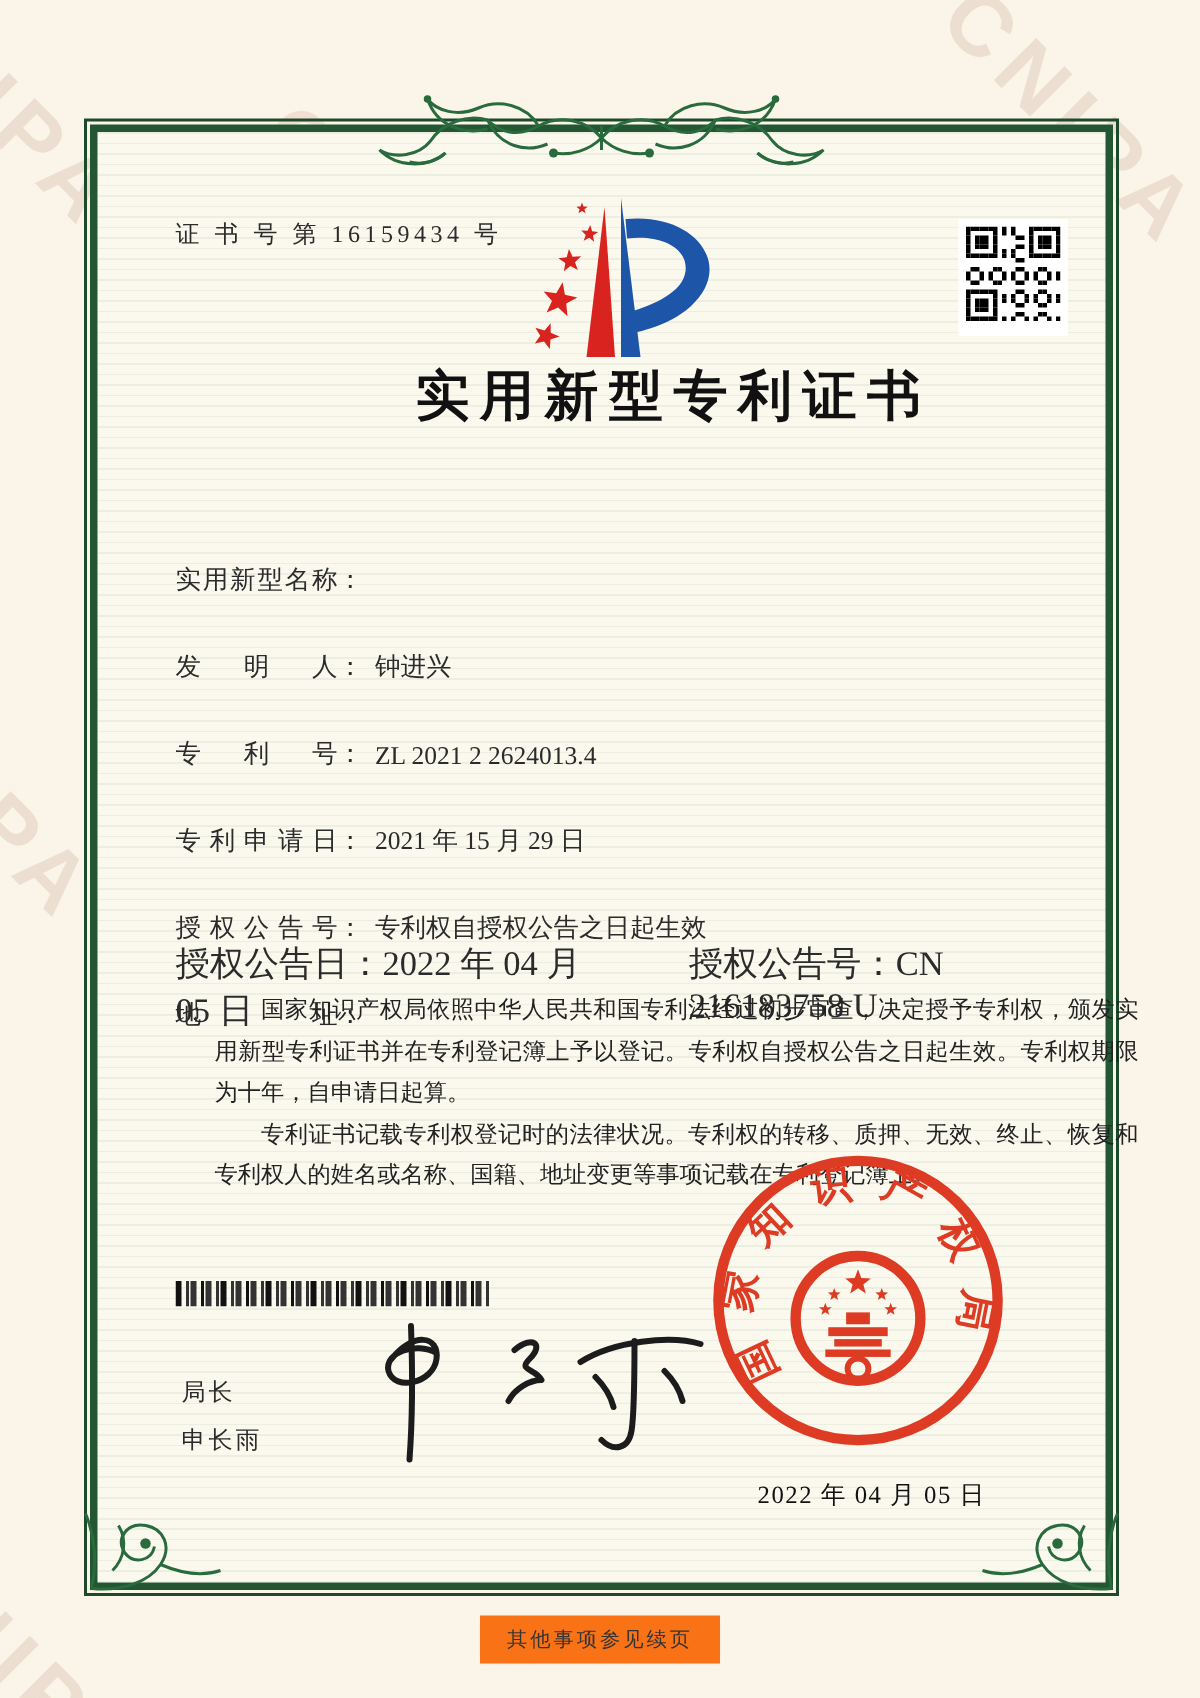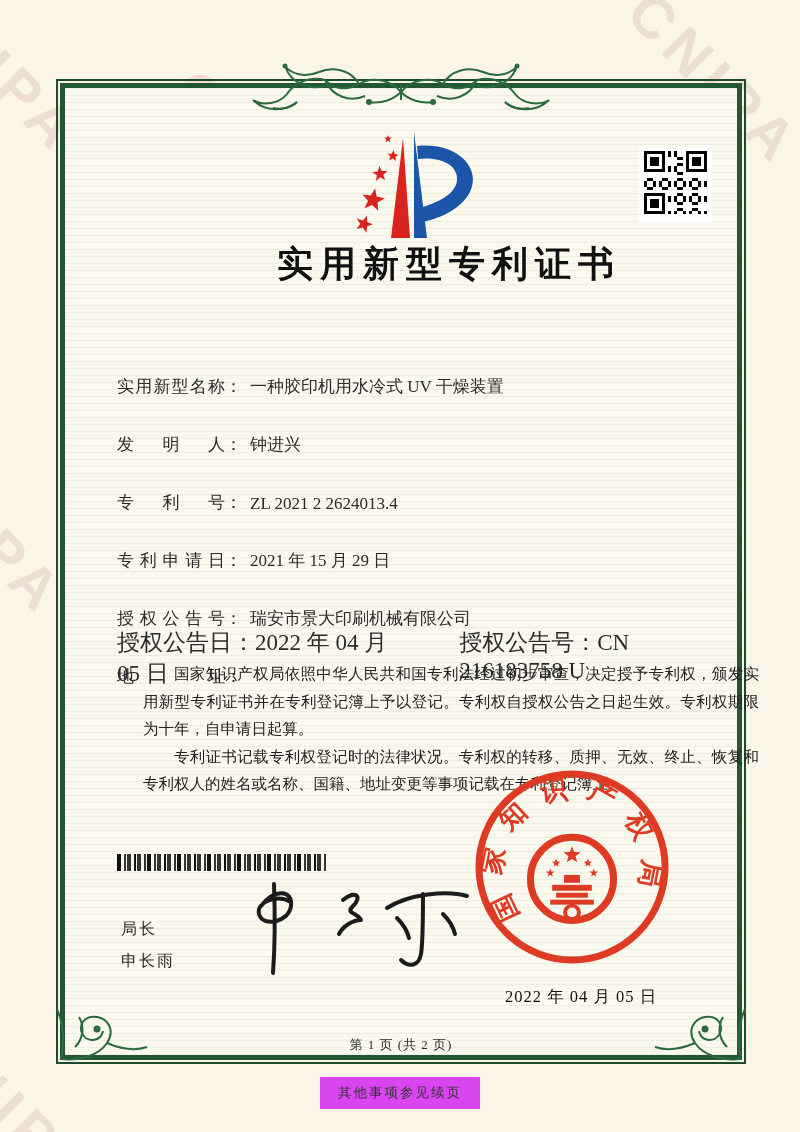--- a/index.html
+++ b/index.html
@@ -49,21 +49,21 @@
   .paras { position:absolute; left:42px; top:572px; width:616px; font-size:15.5px;
            line-height:1.78; text-align:justify; color:#222;margin-left:36px; }
   .paras p { text-indent:2em; }
   .barcode { position:absolute; left:52px; top:766px; }
   .signer { position:absolute; left:56px; top:814px; font-size:16px; line-height:2.0; letter-spacing:2px;margin-top:11px; }
   .signature { position:absolute; left:150px; top:788px; }
   .seal { position:absolute; left:408px; top:680px; }
   .seal-date { position:absolute; left:440px; top:898px; font-size:16.5px; letter-spacing:1px; color:#111; z-index:5; }
   .page-no { position:absolute; left:0; top:948px; width:100%; text-align:center; font-size:13px; letter-spacing:1px; }
   .cont-box { position:absolute; left:50%; top:1077px; transform:translateX(-50%);
-              background:#d946ef; padding:7px 18px; font-size:13.5px; letter-spacing:2px;
+              background:#f97316; padding:7px 18px; font-size:13.5px; letter-spacing:2px;
               z-index:4; color:#333; box-shadow:0 0 2px rgba(0,0,0,.05); }
 </style>
 </head>
 <body>
 
 <div class="wm" style="left:-58px;  top:-34px;">CNIPA</div>
 <div class="wm pink" style="left:208px;  top:56px;">CNIPA</div>
 <div class="wm" style="left:662px;  top:-22px;">CNIPA</div>
 <div class="wm faint" style="left:478px;  top:322px;">CNIPA</div>
 <div class="wm" style="left:-74px;  top:428px;">CNIPA</div>
@@ -100,20 +100,21 @@
     <svg class="ornament-corner right" width="96" height="78" viewBox="0 0 96 78">
       <g stroke="#2a6b3e" fill="none" stroke-width="2">
         <path d="M6,70 C26,72 44,66 52,54 C60,42 54,30 42,28 C30,26 22,36 28,46 C34,54 46,52 48,42"></path>
         <path d="M6,70 C10,52 8,34 2,20"></path>
         <path d="M52,54 C66,60 80,62 92,58"></path>
         <circle cx="42" cy="40" r="3.5" fill="#2a6b3e" stroke="none"></circle>
         <path d="M20,58 C28,50 30,38 24,28"></path>
       </g>
     </svg>
 
+    <div class="cert-no">证 书 号 第 16159434 号</div>
 
     <svg class="logo" width="150" height="115" viewBox="0 0 150 115">
       <polygon points="70,12 77,112 58,112" fill="#d8231e"></polygon>
       <polygon points="81,6 94,112 81,112" fill="#1d55a8"></polygon>
       <path d="M84,20 C124,16 149,42 137,66 C127,85 104,93 89,96 L87,82 C103,77 122,69 124,55 C126,39 107,30 85,33 Z" fill="#1d55a8"></path>
       <g id="logo-stars" fill="#d8231e">
           <polygon points="42.1,62.2 43.6,70.5 51.9,72.3 44.5,76.4 45.3,84.8 39.1,79.0 31.4,82.3 35.0,74.7 29.4,68.4 37.8,69.5"></polygon>
           <polygon points="34.1,89.5 34.1,95.9 40.0,98.3 34.0,100.3 33.5,106.7 29.7,101.6 23.5,103.0 27.2,97.9 23.9,92.5 30.0,94.4"></polygon>
           <polygon points="46.3,40.0 48.7,45.1 54.4,44.9 50.3,48.8 52.2,54.0 47.3,51.3 42.9,54.9 43.9,49.3 39.2,46.2 44.8,45.5"></polygon>
           <polygon points="60.5,24.0 61.7,28.1 65.8,28.7 62.3,31.0 63.1,35.1 59.8,32.5 56.1,34.5 57.5,30.6 54.5,27.7 58.7,27.8"></polygon>
@@ -302,41 +303,40 @@
           <rect x="60" y="60" width="3" height="3"></rect>
         </svg>
     </div>
 
     <div class="title">实用新型专利证书</div>
 
     <div class="fields">
       <div class="field-row">
         <span class="field-label">实用新型名称</span>
           <span class="field-colon">：</span>
-        <span>一种胶印机用水冷式 UV 干燥装置</span>
       </div>
       <div class="field-row">
         <span class="field-label">发明人</span>
           <span class="field-colon">：</span>
         <span>钟进兴</span>
       </div>
       <div class="field-row">
         <span class="field-label">专利号</span>
           <span class="field-colon">：</span>
         <span>ZL 2021 2 2624013.4</span>
       </div>
       <div class="field-row">
         <span class="field-label">专利申请日</span>
           <span class="field-colon">：</span>
         <span>2021 年 15 月 29 日</span>
       </div>
       <div class="field-row">
         <span class="field-label">授权公告号</span>
           <span class="field-colon">：</span>
-        <span>瑞安市景大印刷机械有限公司</span>
+        <span>专利权自授权公告之日起生效</span>
       </div>
       <div class="field-row">
         <span class="field-label">地址</span>
           <span class="field-colon">：</span>
       </div>
     </div>
 
     <div class="grant-row">
       <span>
         <span>授权公告日</span><span>：</span><span>2022 年 04 月 05 日</span>
@@ -432,17 +432,16 @@
           </g>
         <rect x="80" y="118" width="40" height="6"></rect>
         <rect x="84" y="126" width="32" height="5"></rect>
         <rect x="78" y="133" width="44" height="5"></rect>
         <rect x="92" y="108" width="16" height="8"></rect>
         <circle cx="100" cy="146" r="7" fill="none" stroke="#dd3b23" stroke-width="4"></circle>
       </g>
     </svg>
     <div class="seal-date">2022 年 04 月 05 日</div>
 
-    <div class="page-no">第 1 页 (共 2 页)</div>
   </div>
 </div>
 
 <div class="cont-box">其他事项参见续页</div>
 
 </body></html>

